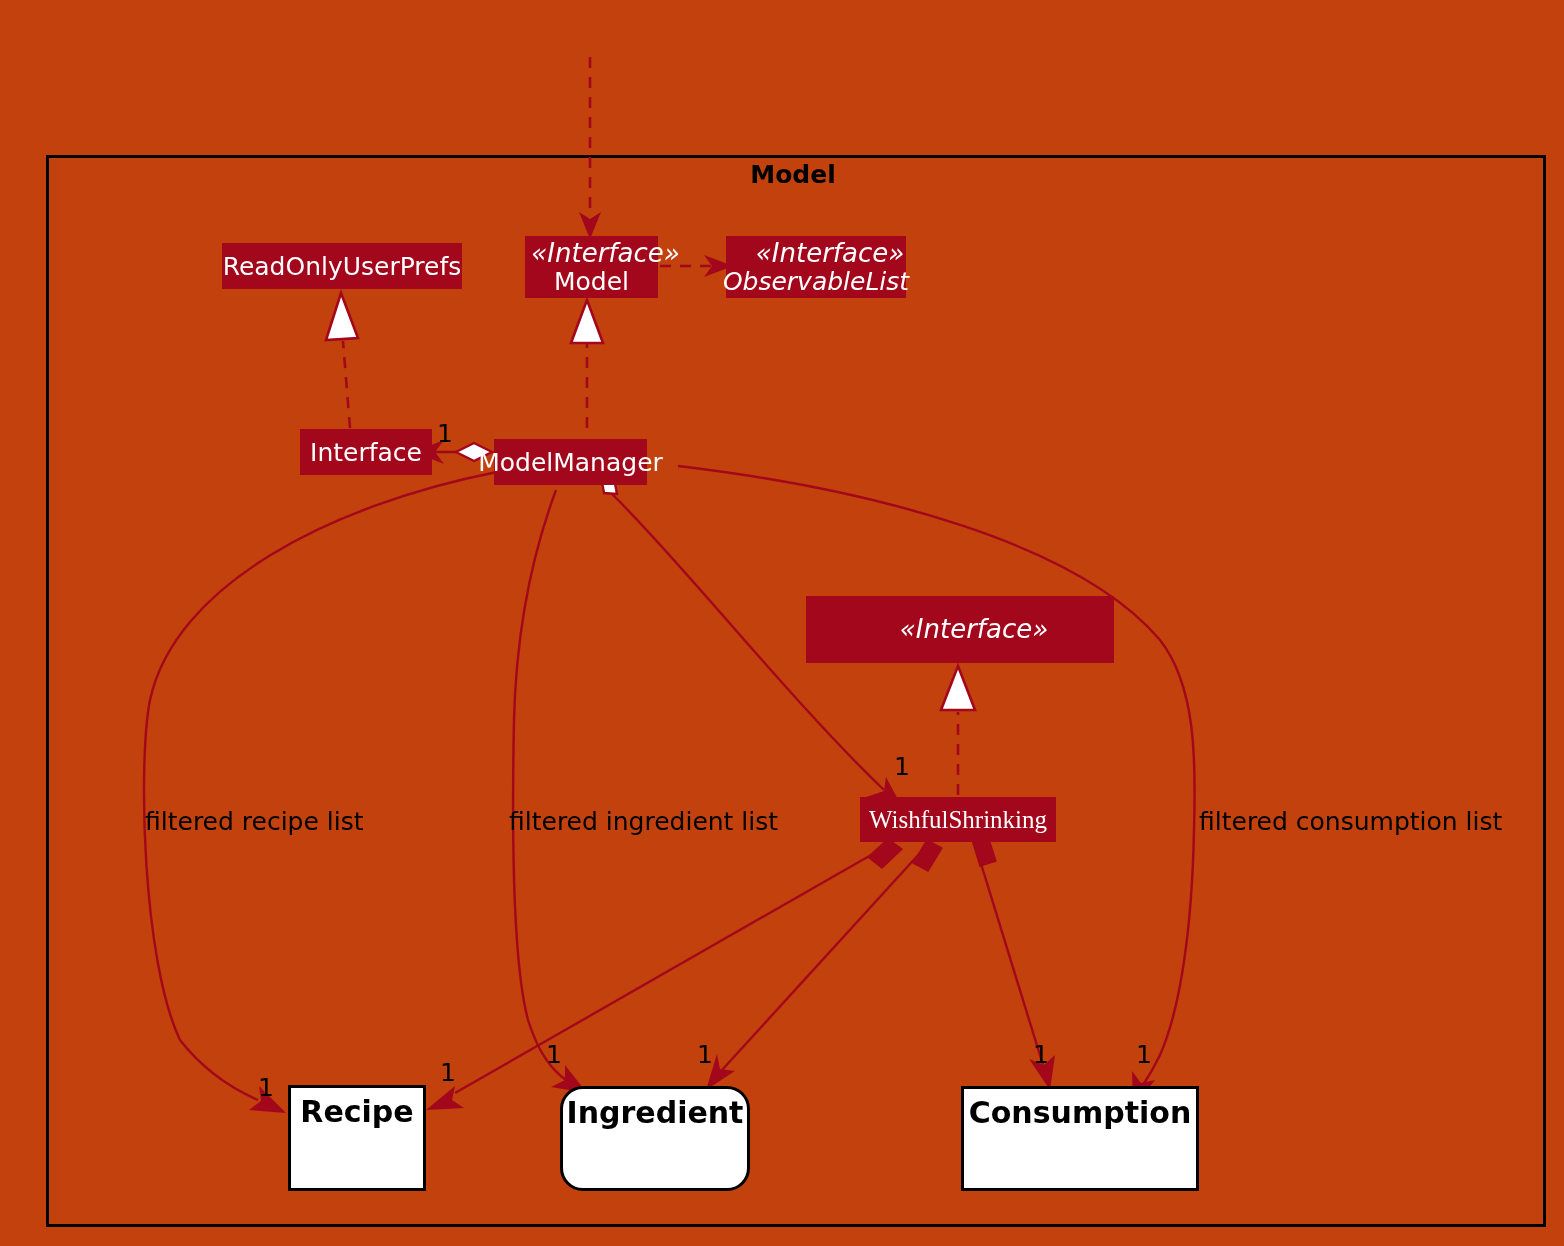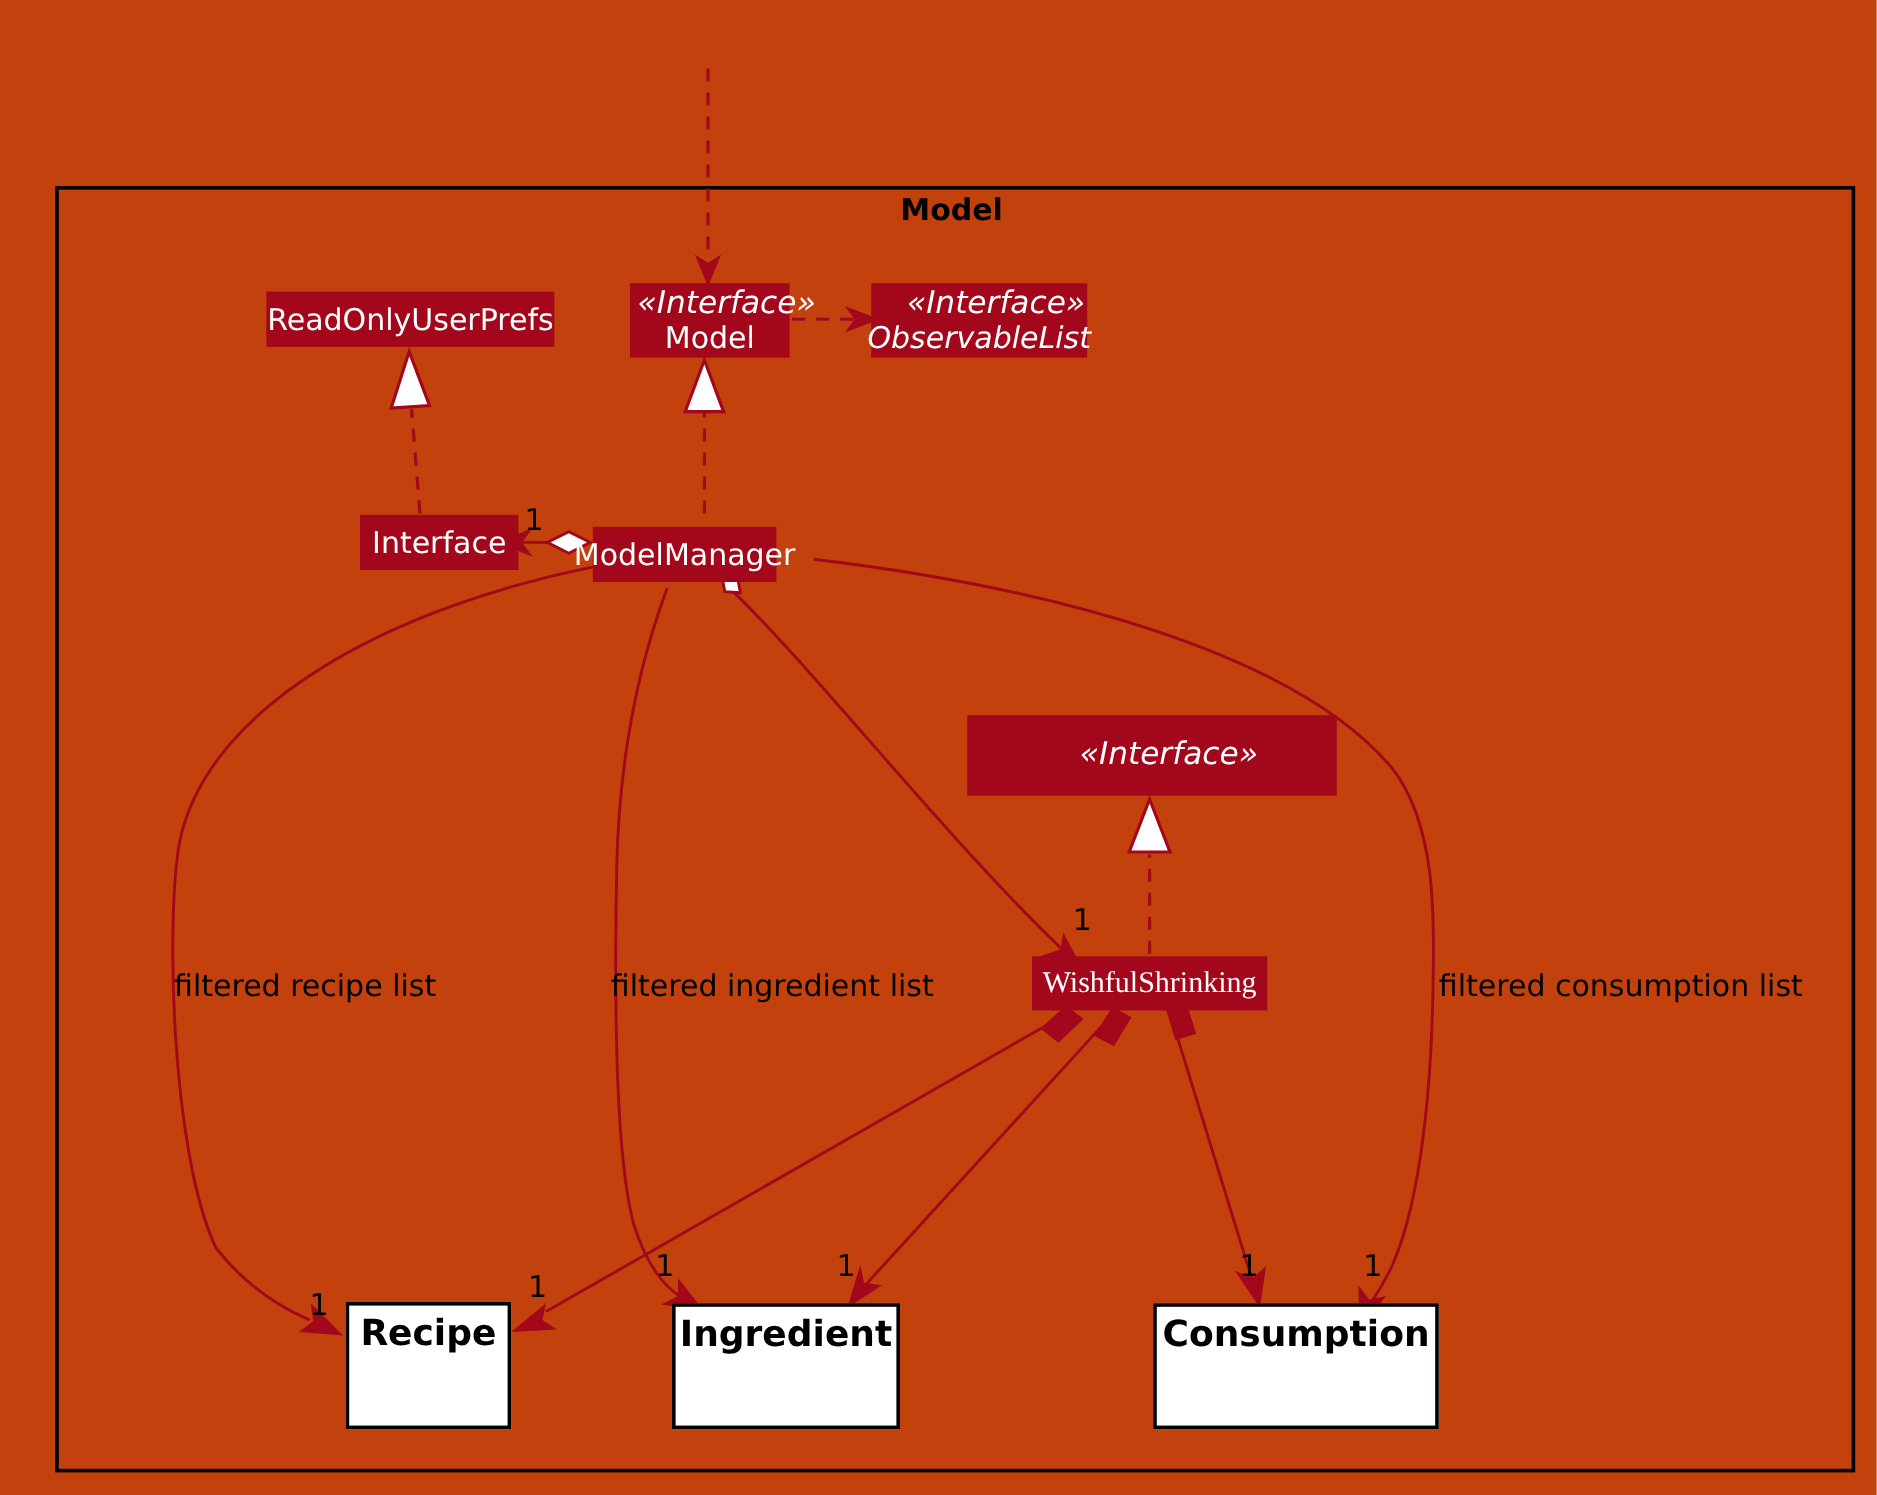--- a/index.html
+++ b/index.html
@@ -207,21 +207,21 @@
   </div>
 
   <div class="node red" style="left:860px; top:797px; width:196px; height:45px;font-family:Liberation Serif, serif;">
     <span class="nm">WishfulShrinking</span>
   </div>
 
   <div class="node plain" style="left:288px; top:1085px; width:138px; height:106px;">
     <span class="nm">Recipe</span>
   </div>
 
-  <div class="node plain" style="left:560px; top:1086px; width:190px; height:105px;">
+  <div class="node plain" style="left:560px; top:1086px; width:190px; height:105px;border-radius:23px;">
     <span class="nm">Ingredient</span>
   </div>
 
   <div class="node plain" style="left:961px; top:1086px; width:238px; height:105px;">
     <span class="nm">Consumption</span>
   </div>
 
   <div class="edge-label" style="left:145px; top:807px;">filtered recipe list</div>
   <div class="edge-label" style="left:509px; top:807px;">filtered ingredient list</div>
   <div class="edge-label" style="left:1199px; top:807px;">filtered consumption list</div>

